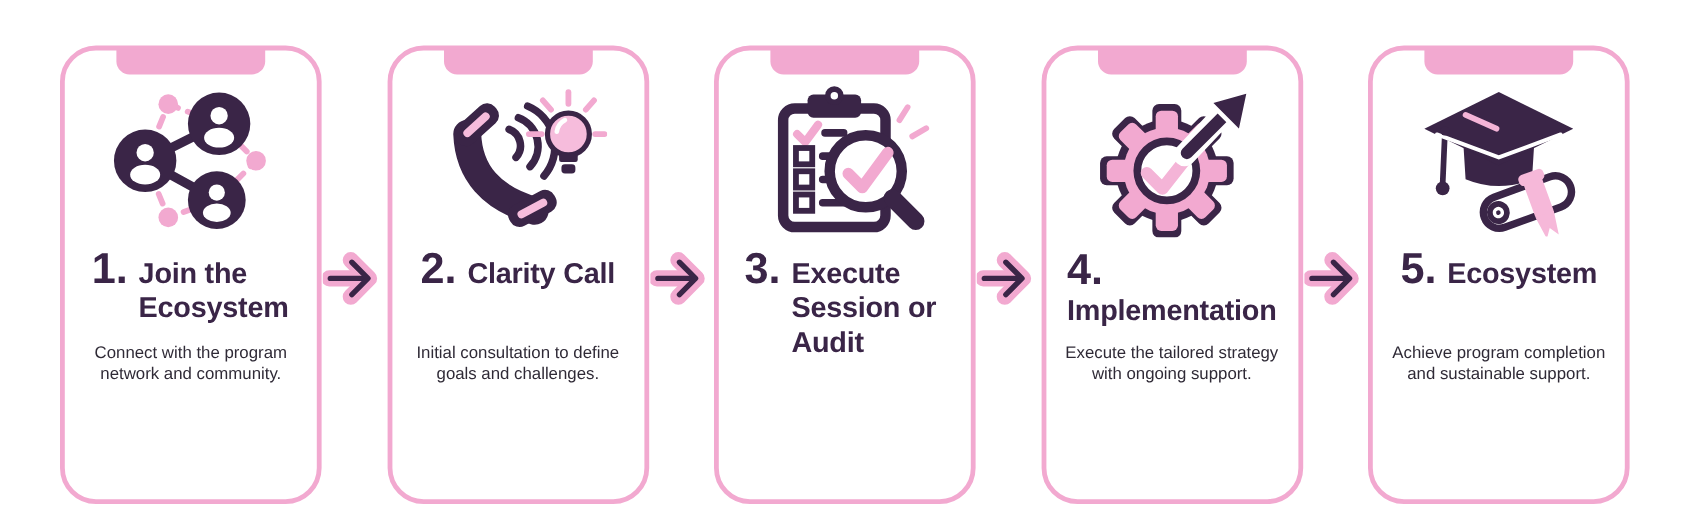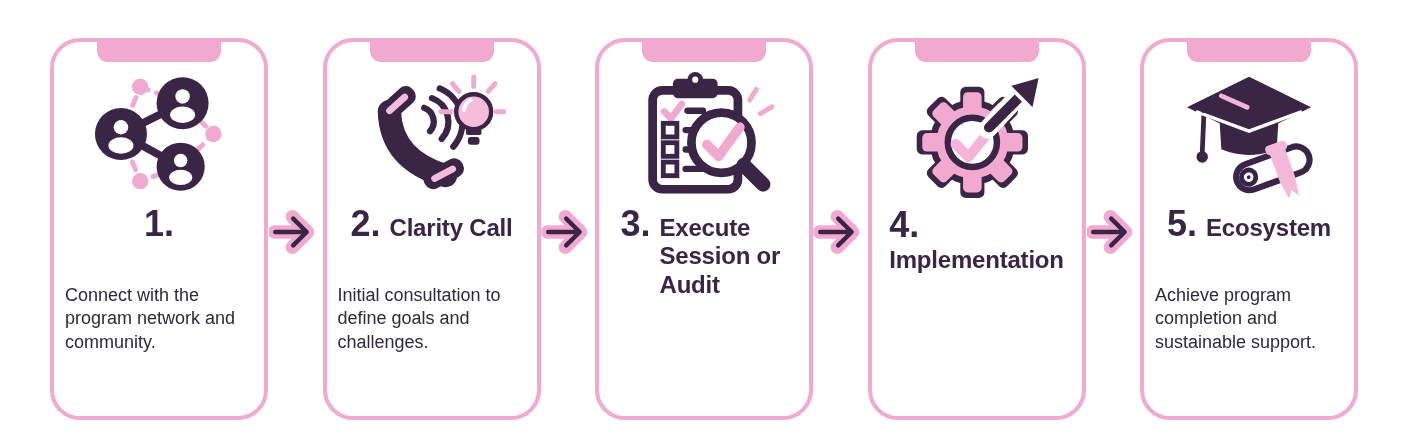--- a/index.html
+++ b/index.html
@@ -35,22 +35,22 @@
     width:fit-content;margin:6px auto 0;padding:0;
   }
   .num{font-size:36px;font-weight:700;color:var(--dark);line-height:1;}
   .title{
     font-size:24px;font-weight:700;color:var(--dark);
     line-height:1.18;letter-spacing:-0.2px;text-align:left;
   }
   .s1 .title{width:126px;}
   .s3 .title{width:128px;}
   .desc{
-    margin:8px auto 0;max-width:188px;text-align:left;
-    font-size:18px;line-height:1.3;color:var(--text);
+    margin:8px auto 0;max-width:188px;text-align:center;
+    font-size:14px;line-height:1.3;color:var(--text);
   }
   .connector{flex:0 0 52px;margin-top:169px;}
   .connector svg{display:block;}
 </style>
 </head>
 <body>
 
 <div class="canvas">
 
   <div class="phone s1">
@@ -74,20 +74,21 @@
           <circle cx="90" cy="88.5" r="7" fill="#fff"></circle>
           <ellipse cx="90" cy="106" rx="12" ry="8" fill="#fff"></ellipse>
         </g>
         <circle cx="48" cy="12" r="8.5" fill="#F2A9D0"></circle>
         <circle cx="124" cy="61" r="8.5" fill="#F2A9D0"></circle>
         <circle cx="48" cy="110" r="8.5" fill="#F2A9D0"></circle>
       </svg>
     </div>
     <div class="title-row">
       <span class="num">1.</span>
+      <span class="title">Join the Ecosystem</span>
     </div>
     <p class="desc">Connect with the program network and community.</p>
   </div>
 
   <div class="connector">
     <svg width="52" height="50" viewBox="0 0 58 50">
       <path d="M6 25 H36" stroke="#F2A9D0" stroke-width="15" stroke-linecap="round"></path>
       <path d="M26 8 L43 25 L26 42" fill="none" stroke="#F2A9D0" stroke-width="15" stroke-linecap="round" stroke-linejoin="round"></path>
       <path d="M7 25 H38" stroke="#3A2547" stroke-width="5" stroke-linecap="round"></path>
       <path d="M27 10 L42 25 L27 40" fill="none" stroke="#3A2547" stroke-width="5" stroke-linecap="round" stroke-linejoin="round"></path>
@@ -213,20 +214,21 @@
         <path d="M52 80 L66 94 L96 56" fill="none" stroke="#F4B4D7" stroke-width="11" stroke-linecap="round" stroke-linejoin="round"></path>
         <path d="M86 64 L118 30" stroke="#fff" stroke-width="20" stroke-linecap="round"></path>
         <path d="M88 62 L122 28" stroke="#3A2547" stroke-width="11" stroke-linecap="round"></path>
         <polygon points="108,16 144,6 136,44" fill="#3A2547" stroke="#fff" stroke-width="4"></polygon>
       </svg>
     </div>
     <div class="title-row col">
       <span class="num">4.</span>
       <span class="title">Implementation</span>
     </div>
+    <p class="desc">Execute the tailored strategy with ongoing support.</p>
   </div>
 
   <div class="connector">
     <svg width="52" height="50" viewBox="0 0 58 50">
       <path d="M6 25 H36" stroke="#F2A9D0" stroke-width="15" stroke-linecap="round"></path>
       <path d="M26 8 L43 25 L26 42" fill="none" stroke="#F2A9D0" stroke-width="15" stroke-linecap="round" stroke-linejoin="round"></path>
       <path d="M7 25 H38" stroke="#3A2547" stroke-width="5" stroke-linecap="round"></path>
       <path d="M27 10 L42 25 L27 40" fill="none" stroke="#3A2547" stroke-width="5" stroke-linecap="round" stroke-linejoin="round"></path>
     </svg>
   </div>

